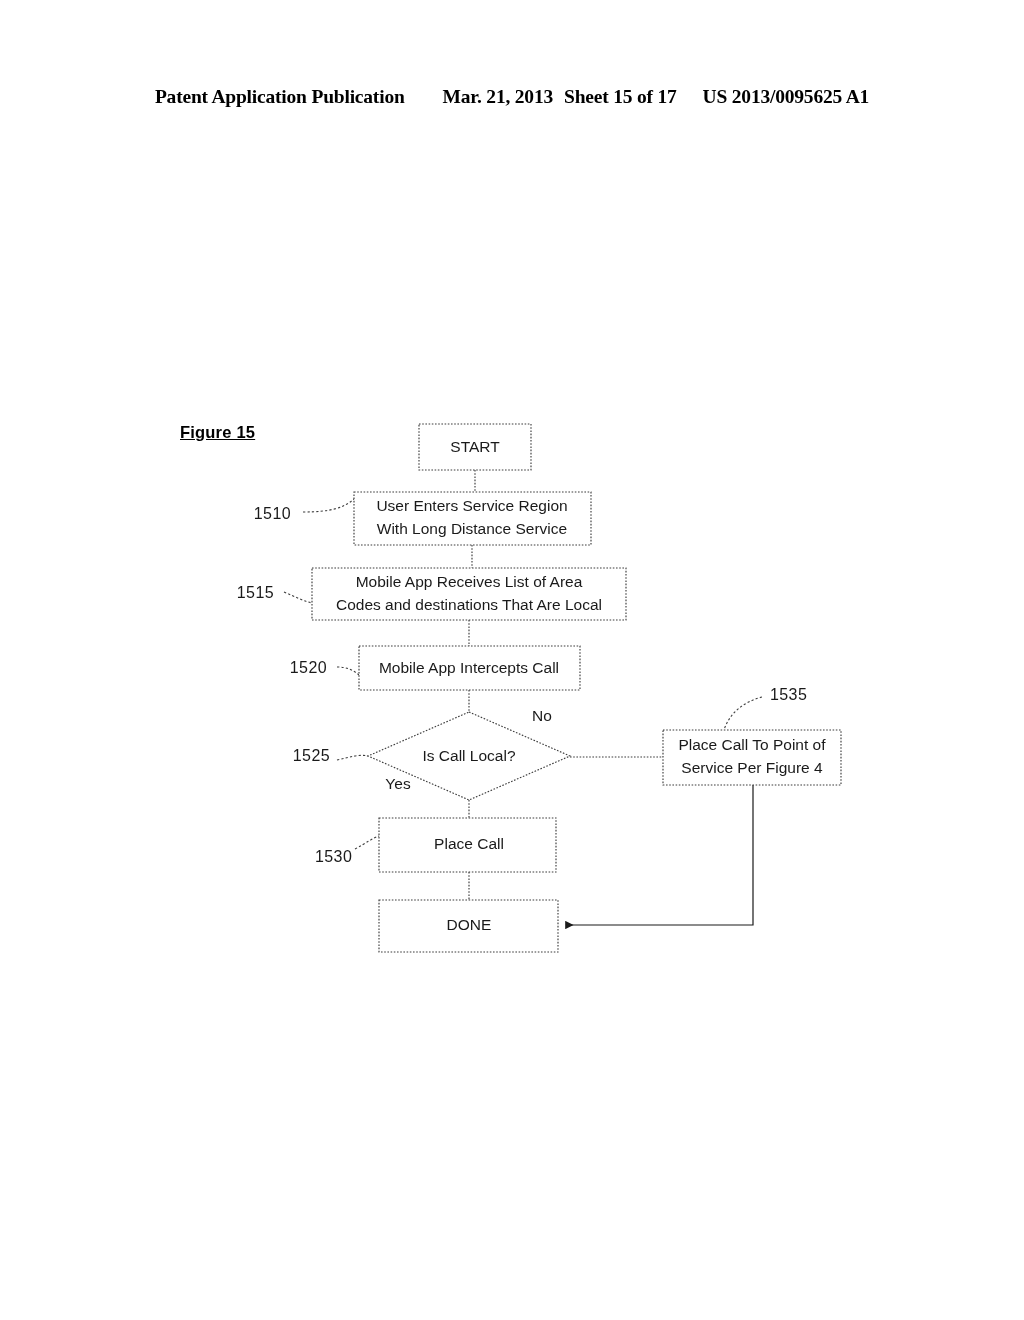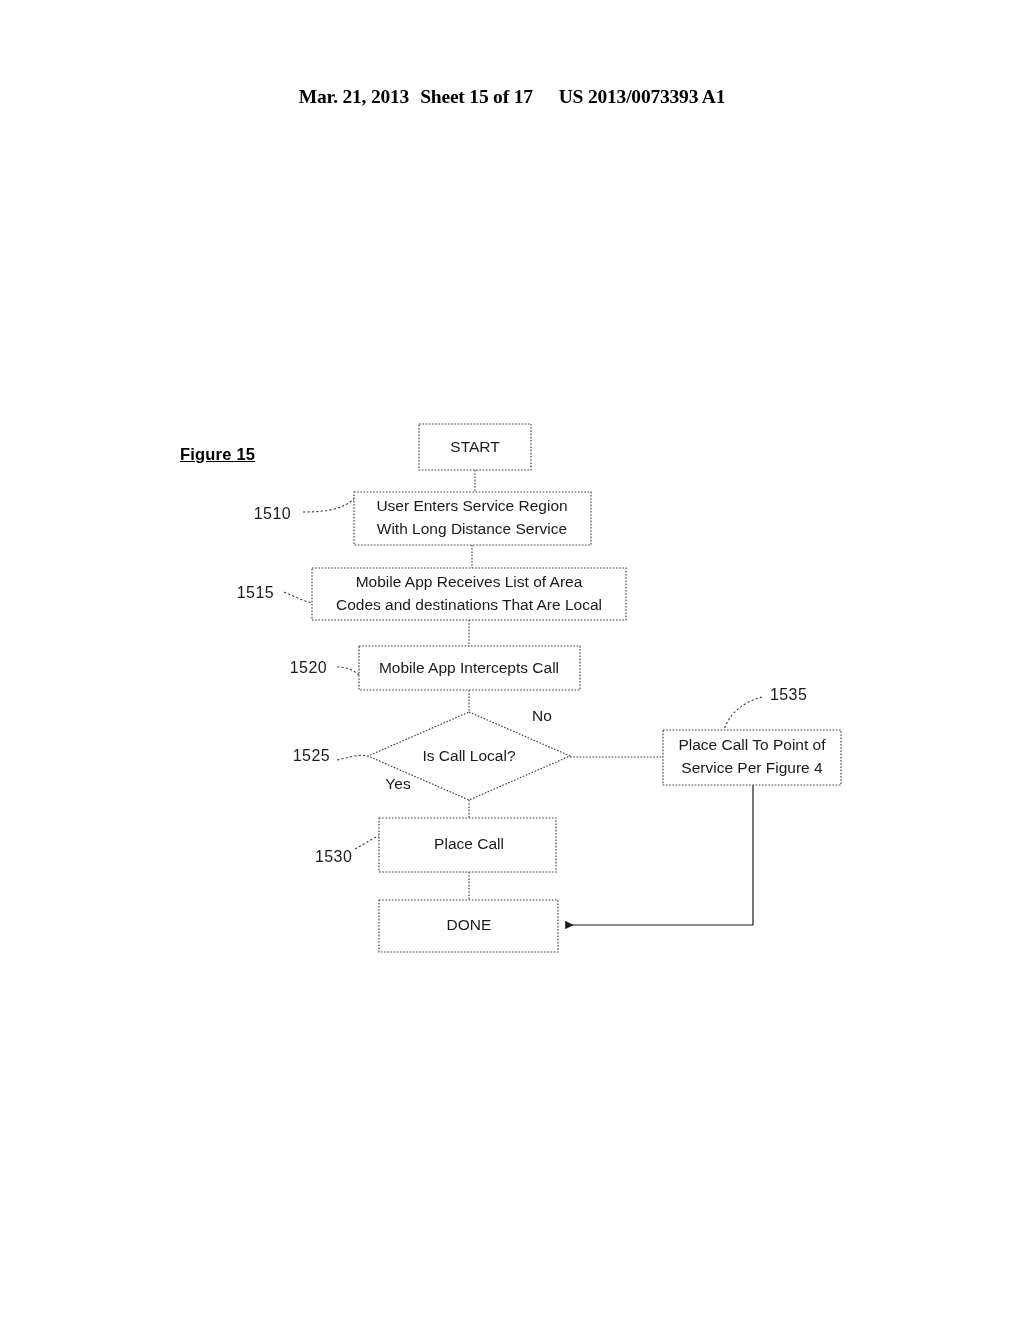--- a/index.html
+++ b/index.html
@@ -42,21 +42,21 @@
   .figure-area {
     position: absolute;
     top: 0;
     left: 0;
     width: 1024px;
     height: 1320px;
   }
   .figure-title {
     position: absolute;
     left: 180px;
-    top: 445px;
+    top: 423px;
     font-family: "Liberation Sans", sans-serif;
     font-weight: bold;
     font-size: 16.5px;
     text-decoration: underline;
     letter-spacing: 0.2px;
   }
 
   svg.flow {
     position: absolute;
     left: 0;
@@ -117,23 +117,24 @@
   .branch-label {
     font-size: 15.5px;
     text-anchor: middle;
     dominant-baseline: middle;
   }
 </style>
 </head>
 <body>
 
 <div class="page-header">
+  <span class="hdr-pub">Patent Application Publication</span>
   <span class="hdr-date">Mar. 21, 2013</span>
   <span class="hdr-sheet">Sheet 15 of 17</span>
-  <span class="hdr-num">US 2013/0073393 A1</span>
+  <span class="hdr-num">US 2013/0095625 A1</span>
 </div>
 
 <div class="figure-area">
 
   <div class="figure-title">Figure 15</div>
 
   <svg class="flow" viewBox="0 0 1024 1320">
     <defs>
       <marker id="arrow-left" viewBox="0 0 10 10" refX="9" refY="5" markerWidth="7" markerHeight="7" orient="auto-start-reverse">
         <path d="M 10 0 L 0 5 L 10 10 z" fill="#1a1a1a"></path>

